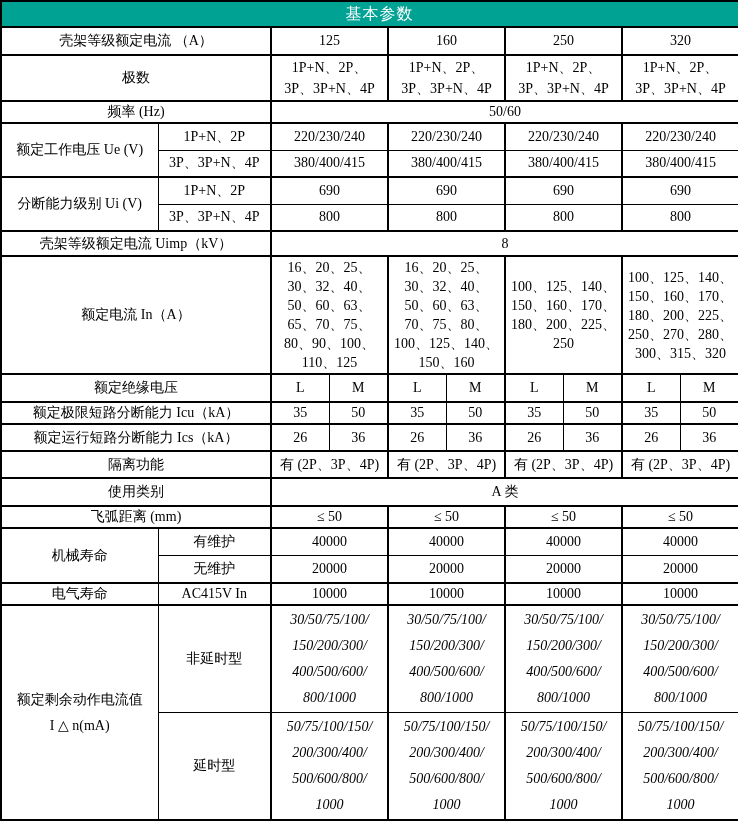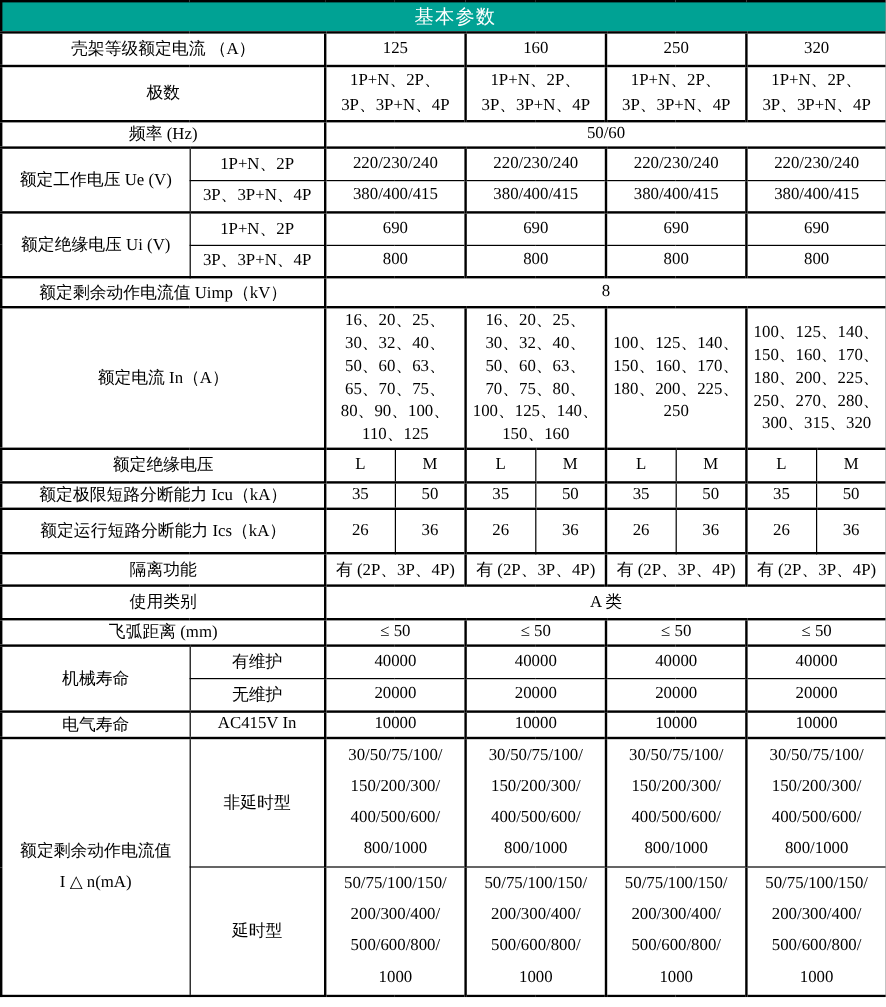--- a/index.html
+++ b/index.html
@@ -31,21 +31,21 @@
     background: var(--accent, #00a294);
     color: #ffffff;
     font-size: 16px;
     letter-spacing: 1px;
     padding-left: 21px;
   }
   .pre { white-space: pre-line; }
   .left { text-align: left; padding-left: 7px; }
   .in-cell { line-height: 19px; }
   .poles-cell { line-height: 21px; margin-top: 32px; }
-  .rc-cell { line-height: 26px; }
+  .rc-cell { line-height: 26px; font-style: italic; }
   .rc-label { line-height: 26px; }
 </style>
 </head>
 <body>
 
 <table class="spec-table">
   <colgroup>
     <col style="width:157px">
       <col style="width:113px">
     <col style="width:58px">
@@ -98,37 +98,37 @@
   </tr>
   <tr style="height:27px">
     <td>3P、3P+N、4P</td>
     <td colspan="2" class="dc">380/400/415</td>
     <td colspan="2" class="dc">380/400/415</td>
     <td colspan="2" class="dc">380/400/415</td>
     <td colspan="2" class="dc">380/400/415</td>
   </tr>
 
   <tr class="bt2" style="height:27px">
-    <td rowspan="2">额定绝缘电压 Ui (V)</td>
+    <td rowspan="2">分断能力级别 Ui (V)</td>
     <td>1P+N、2P</td>
     <td colspan="2" class="dc">690</td>
     <td colspan="2" class="dc">690</td>
     <td colspan="2" class="dc">690</td>
     <td colspan="2" class="dc">690</td>
   </tr>
   <tr style="height:27px">
     <td>3P、3P+N、4P</td>
     <td colspan="2" class="dc">800</td>
     <td colspan="2" class="dc">800</td>
     <td colspan="2" class="dc">800</td>
     <td colspan="2" class="dc">800</td>
   </tr>
 
   <tr class="bt2" style="height:25px">
-    <td colspan="2">额定剩余动作电流值 Uimp（kV）</td>
+    <td colspan="2">壳架等级额定电流 Uimp（kV）</td>
     <td colspan="8" class="dc">8</td>
   </tr>
 
   <tr class="bt2" style="height:118px">
     <td colspan="2">额定电流 In（A）</td>
     <td colspan="2" class="dc pre left in-cell">16、20、25、
 30、32、40、
 50、60、63、
 65、70、75、
 80、90、100、
@@ -167,21 +167,21 @@
     <td class="dc">35</td>
     <td>50</td>
     <td class="dc">35</td>
     <td>50</td>
     <td class="dc">35</td>
     <td>50</td>
     <td class="dc">35</td>
     <td>50</td>
   </tr>
 
-  <tr class="bt2" style="height:37px">
+  <tr class="bt2" style="height:27px">
     <td colspan="2">额定运行短路分断能力 Ics（kA）</td>
     <td class="dc">26</td>
     <td>36</td>
     <td class="dc">26</td>
     <td>36</td>
     <td class="dc">26</td>
     <td>36</td>
     <td class="dc">26</td>
     <td>36</td>
   </tr>

